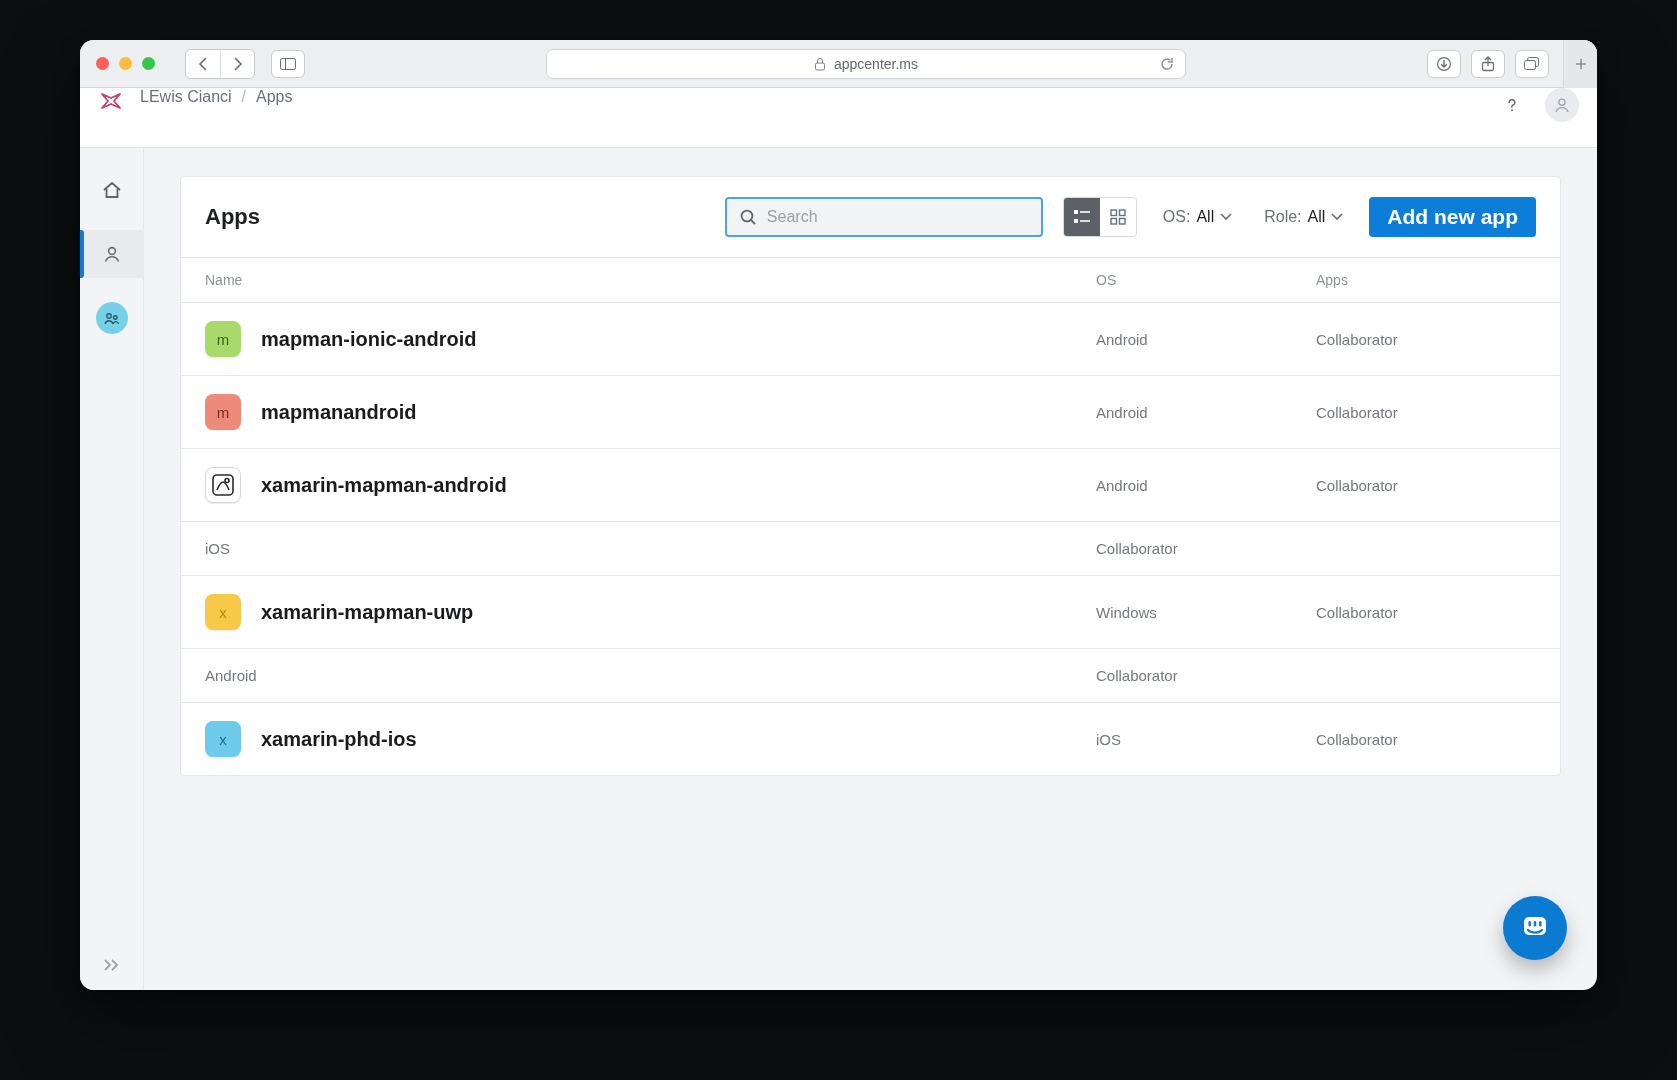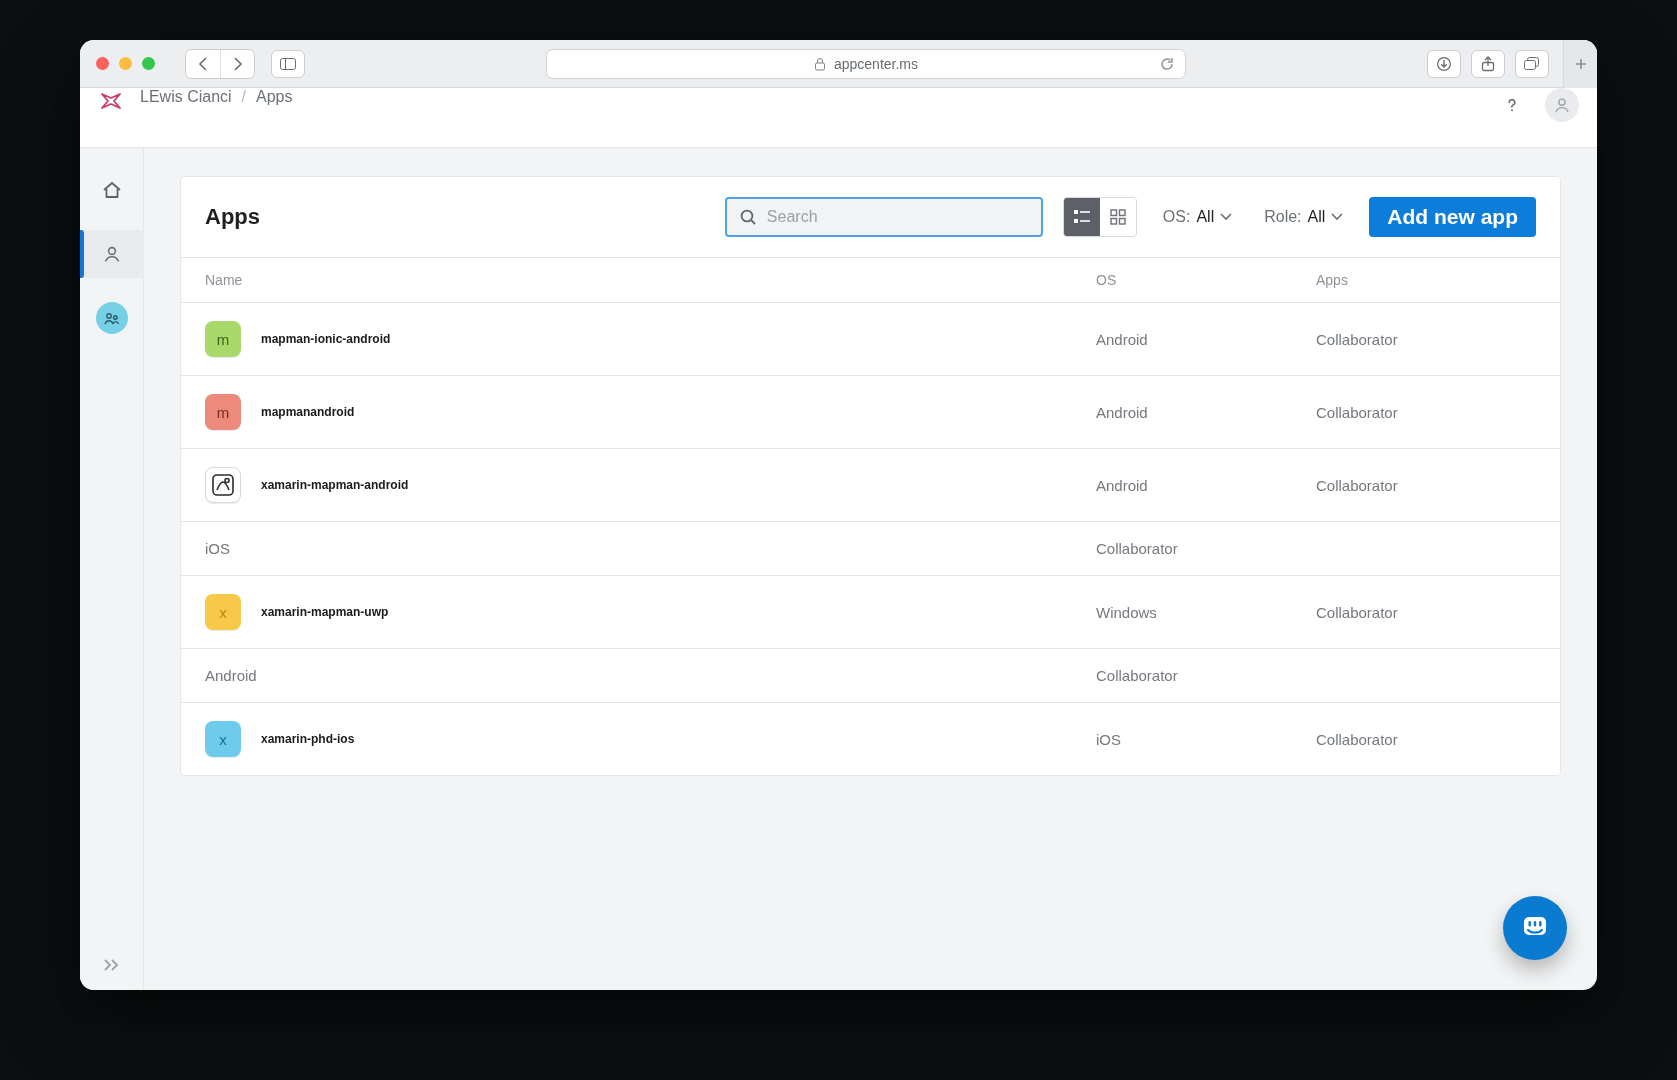--- a/index.html
+++ b/index.html
@@ -95,21 +95,21 @@
   .filter{display:flex;align-items:center;gap:6px;color:var(--text);font-size:16px;padding:8px 6px}
   .filter .label{color:var(--muted)}
   .chev{color:#6b7076}
 
   .primary-btn{height:40px;padding:0 18px;border-radius:4px;background:var(--blue);color:#fff;font-size:21px;font-weight:600;display:flex;align-items:center;justify-content:center}
 
   .thead{display:grid;grid-template-columns:1fr 220px 220px;padding:14px 24px;color:#8e9399;font-size:14px;border-top:1px solid var(--border);border-bottom:1px solid var(--border)}
   .row{display:grid;grid-template-columns:1fr 220px 220px;align-items:center;padding:18px 24px;border-bottom:1px solid var(--border)}
   .row:last-child{border-bottom:none}
   .name-cell{display:flex;align-items:center;gap:20px}
-  .app-name{font-weight:700;color:#1a1b1d;font-size:12px}
+  .app-name{font-weight:700;color:#1a1b1d;font-size:20px}
   .app-ico{width:36px;height:36px;border-radius:8px;display:flex;align-items:center;justify-content:center;font-size:15px;color:#fff;font-weight:500;box-shadow:0 1px 1px rgba(0,0,0,.08)}
   
   .ico-m1{background:#a8d96a;color:#3d6318}
   .ico-m2{background:#ec8a7b;color:#7a2d20}
   .ico-map1{background:#fff;border:1px solid #d6d8db}
   .ico-map2{background:#fff;border:1px solid #d6d8db}
   .ico-x1{background:#f7c948;color:#b78815}
   .ico-phd1{background:#62cff0}
   .ico-x2{background:#6ecbeb;color:#1b6f8c}
   .cell-os,.cell-role{color:#75797e;font-size:15px}

